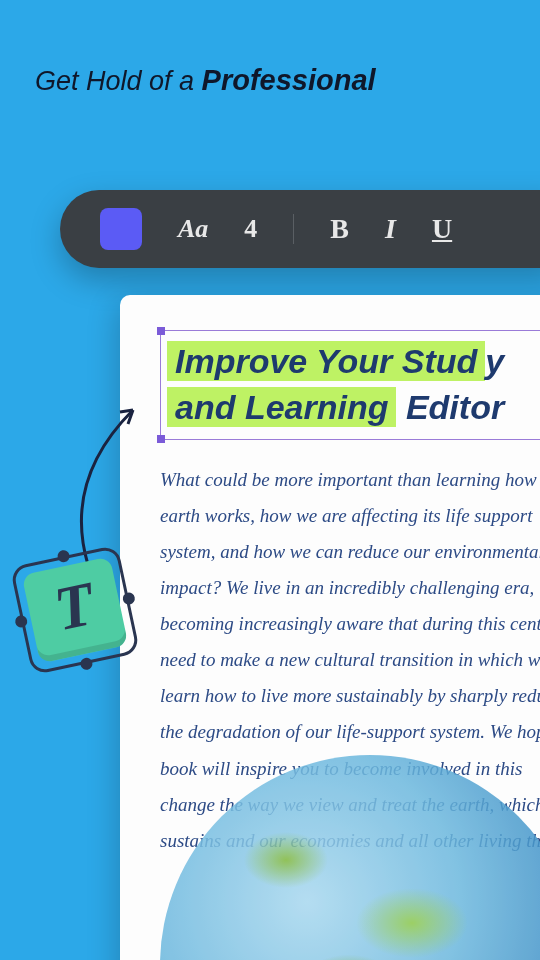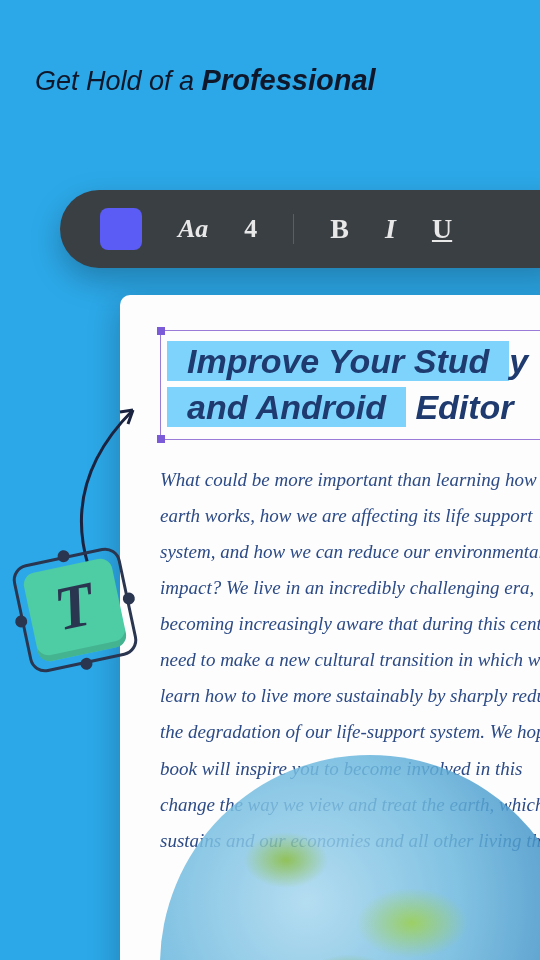--- a/index.html
+++ b/index.html
@@ -79,21 +79,21 @@
     }
     .h-tl { top: -4px; left: -4px; }
     .h-bl { bottom: -4px; left: -4px; }
     .doc-title {
       font-size: 34px;
       font-weight: 800;
       color: #1e3a6e;
       line-height: 1.35;
       font-style: italic;
     }
-    .hl { background: #7dd3fc; padding: 1px 20px; }
+    .hl { background: #bef264; padding: 1px 8px; }
     .body-text {
       margin-top: 22px;
       font-family: "Segoe Script", "Comic Sans MS", cursive;
       font-style: italic;
       color: #2c4a85;
       font-size: 19px;
       line-height: 1.9;
       width: 420px;
     }
     .earth {
@@ -180,21 +180,21 @@
   <div class="tb-item tb-u">U</div>
 </div>
 
 <div class="document-page">
   <div class="earth"></div>
   <div class="title-box">
     <div class="handle h-tl"></div>
     <div class="handle h-bl"></div>
     <div class="doc-title">
       <span class="hl">Improve Your Stud</span><span>y</span><br>
-      <span class="hl">and Android</span><span> Editor</span>
+      <span class="hl">and Learning</span><span> Editor</span>
     </div>
   </div>
   <div class="body-text">What could be more important than learning how earth works, how we are affecting its life support system, and how we can reduce our environmental impact? We live in an incredibly challenging era, becoming increasingly aware that during this century need to make a new cultural transition in which we learn how to live more sustainably by sharply reducing the degradation of our life-support system. We hope book will inspire you to become involved in this change the way we view and treat the earth, which sustains and our economies and all other living things.</div>
 </div>
 
 <div class="arrow">
   <svg viewBox="0 0 90 200">
     <path d="M 30 195 Q 5 110 75 40" stroke="#1a2340" stroke-width="3" fill="none"></path>
     <path d="M 75 40 L 62 42 M 75 40 L 70 54" stroke="#1a2340" stroke-width="3" fill="none"></path>
   </svg>

